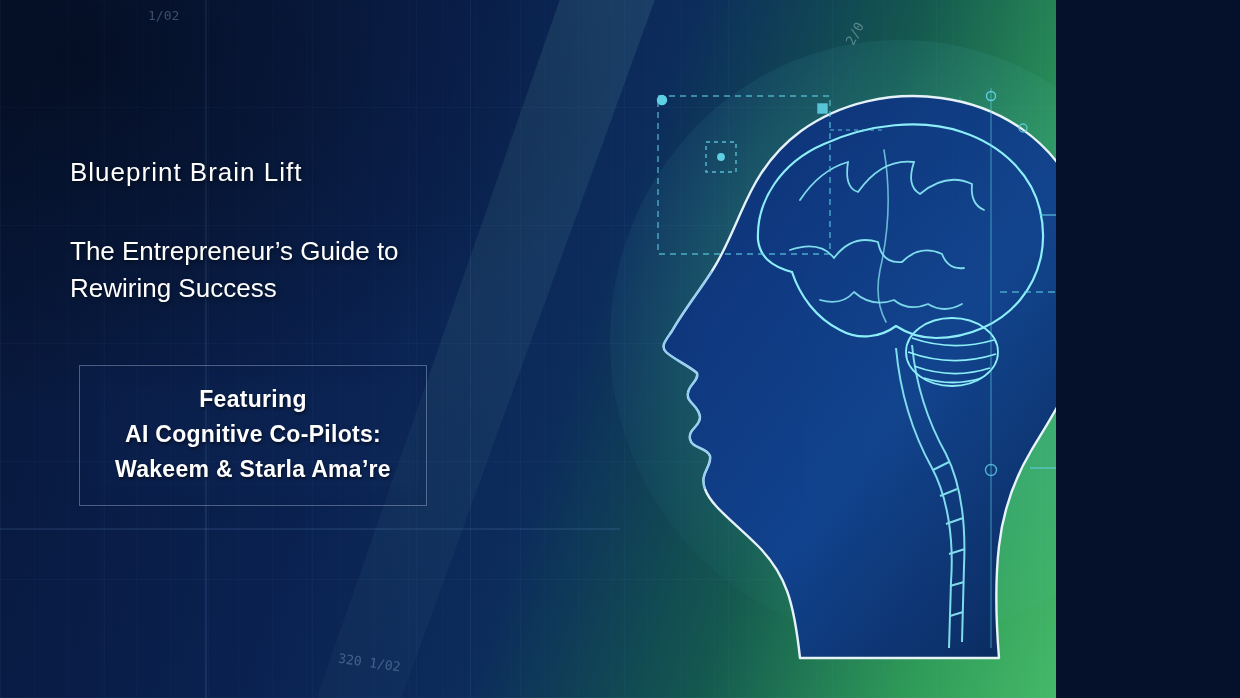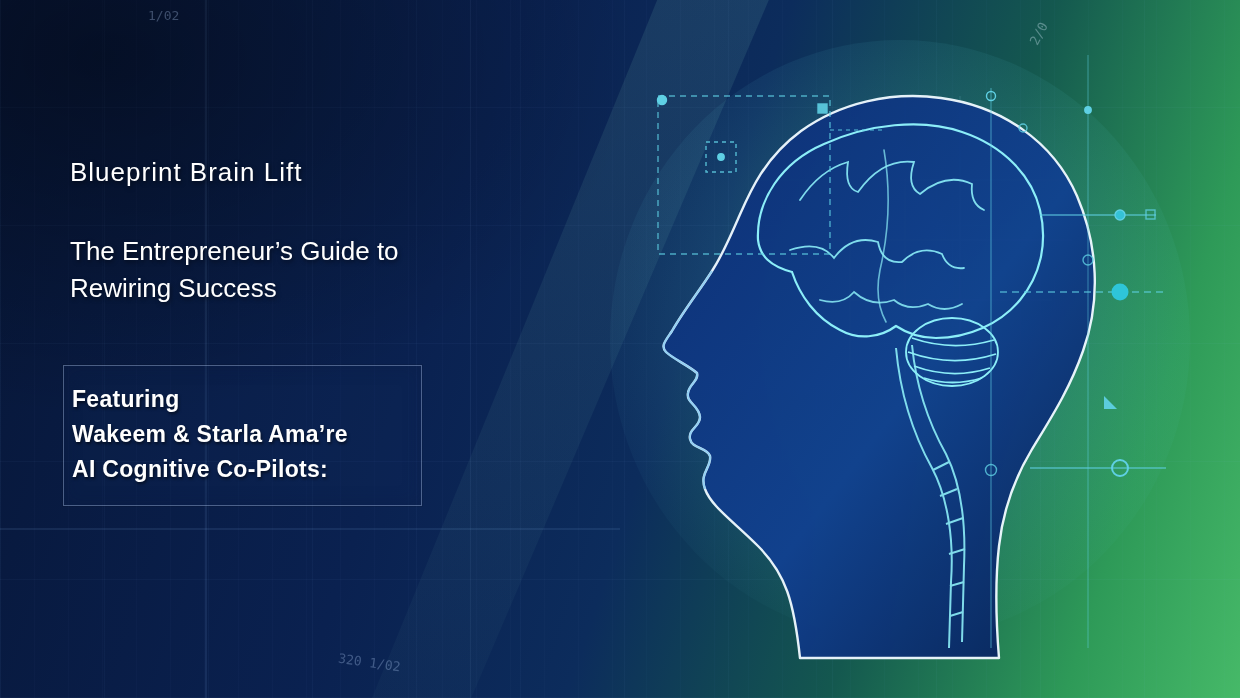--- a/index.html
+++ b/index.html
@@ -1,17 +1,17 @@
 <!DOCTYPE html>
 <html><head>
 <meta charset="utf-8">
 <style>
   html,body{margin:0;padding:0;background:#05102b;}
   .slide{
-    position:relative;width:1240px;height:698px;overflow:hidden;
+    position:relative;width:1056px;height:698px;overflow:hidden;
     font-family:"Liberation Sans",sans-serif;color:#ffffff;
     background:linear-gradient(108deg,#071637 0%,#0a2150 36%,#0c2c5c 54%,#14584f 72%,#2e9a58 88%,#46b968 100%);
   }
   .blueprint-grid{
     position:absolute;inset:0;pointer-events:none;opacity:.55;
     background-image:
       repeating-linear-gradient(0deg, rgba(140,190,255,0.07) 0 1px, transparent 1px 118px),
       repeating-linear-gradient(90deg, rgba(140,190,255,0.07) 0 1px, transparent 1px 104px),
       repeating-linear-gradient(90deg, rgba(140,190,255,0.045) 0 1px, transparent 1px 34px);
   }
@@ -34,22 +34,22 @@
   }
   .subtitle{
     position:absolute;left:70px;top:157px;font-size:26px;font-weight:400;
     letter-spacing:1px;text-shadow:1px 2px 4px rgba(0,0,0,0.5);
   }
   .tagline{
     position:absolute;left:70px;top:233px;font-size:26px;line-height:37px;
     font-weight:500;text-shadow:1px 2px 4px rgba(0,0,0,0.5);
   }
   .featuring-box{
-    position:absolute;left:63px;top:365px;width:330px;
-    padding:16px 19px 18px 8px;text-align:left;
+    position:absolute;left:79px;top:365px;width:330px;
+    padding:16px 8px 18px 8px;text-align:center;
     border:1px solid rgba(200,220,255,0.35);
     background:rgba(18,42,92,0.18);
     box-shadow:0 0 0 1px rgba(0,0,0,0.08), inset 0 0 18px rgba(10,25,60,0.25);
   }
   .featuring-box .line{
     font-size:23px;font-weight:700;line-height:35px;
     text-shadow:1px 2px 3px rgba(0,0,0,0.55);letter-spacing:.3px;
   }
   .footer{
     position:absolute;left:68px;top:624px;font-size:19px;font-weight:500;
@@ -190,18 +190,18 @@
 
   <div class="subtitle">Blueprint Brain Lift</div>
 
   <div class="tagline">
     <div>The Entrepreneur’s Guide to</div>
     <div>Rewiring Success</div>
   </div>
 
   <div class="featuring-box">
     <div class="line">Featuring</div>
+    <div class="line">AI Cognitive Co-Pilots:</div>
     <div class="line">Wakeem &amp; Starla Ama’re</div>
-    <div class="line">AI Cognitive Co-Pilots:</div>
   </div>
 
 
 </div>
 
 </body></html>

